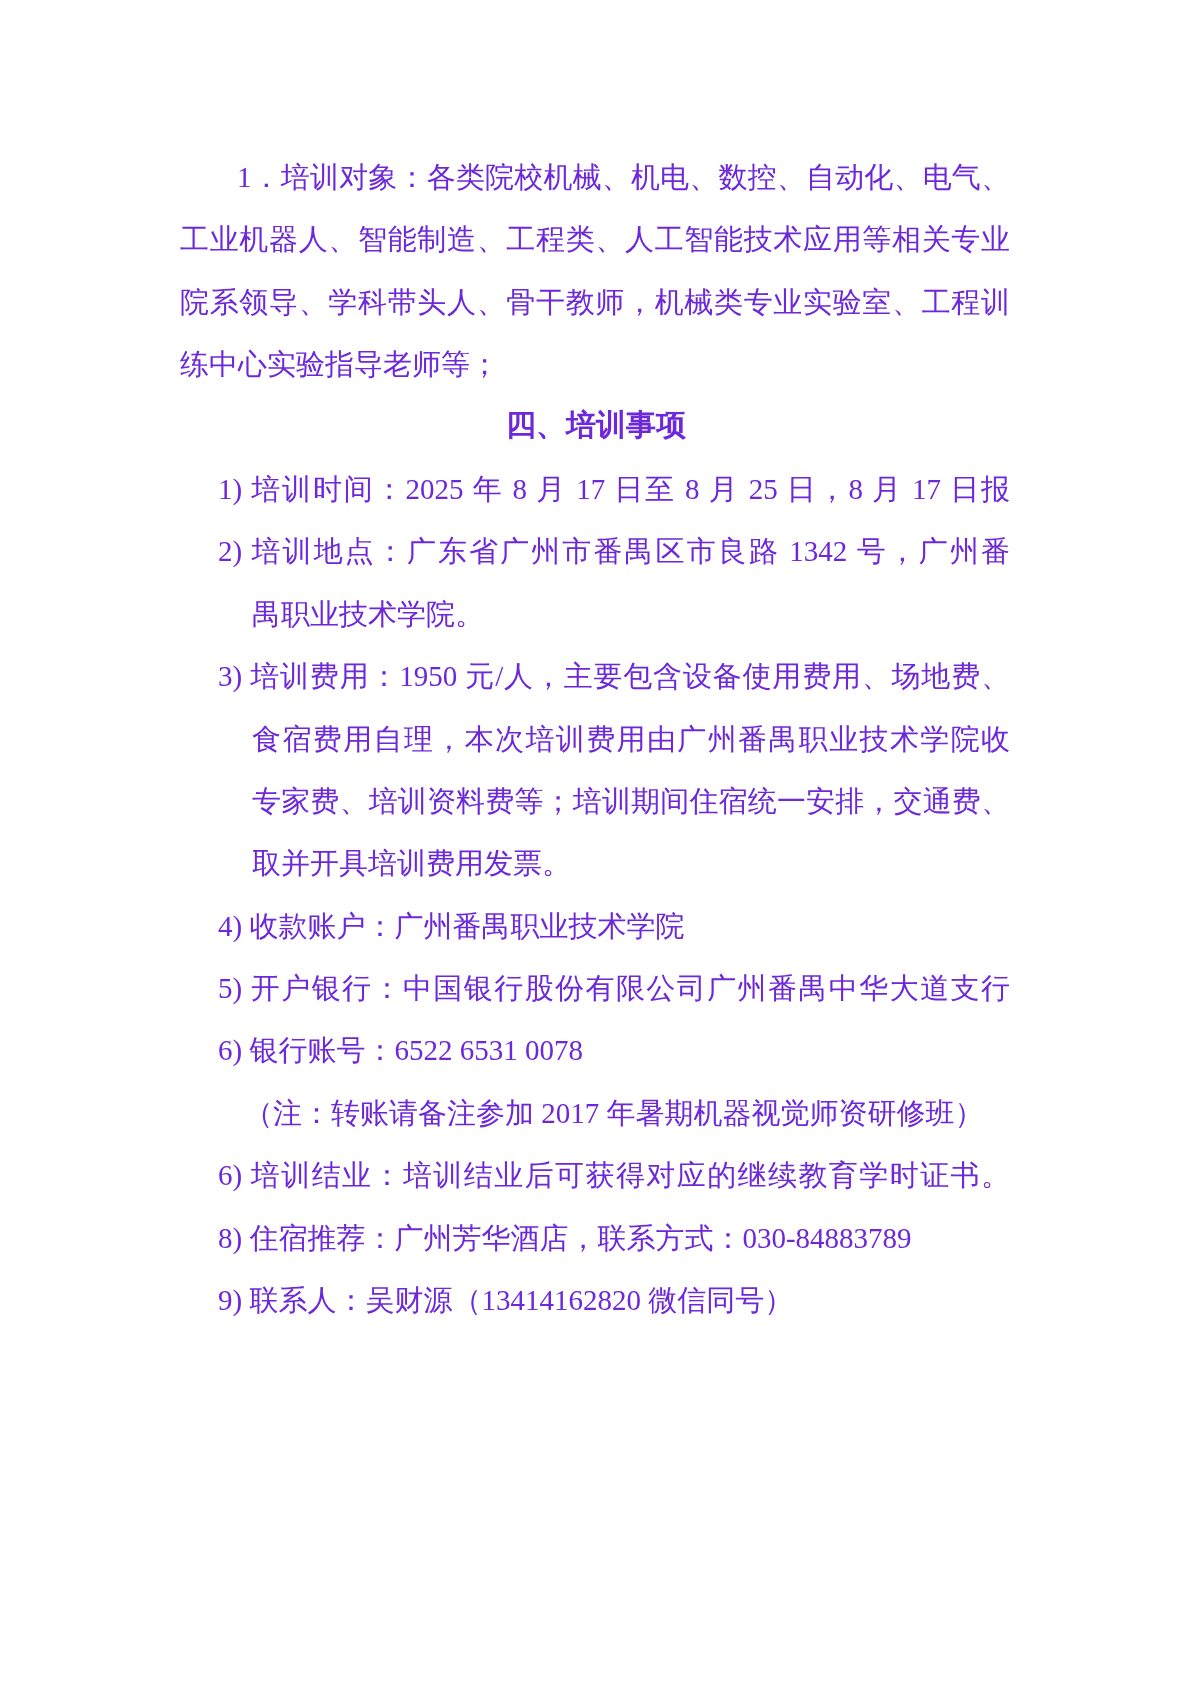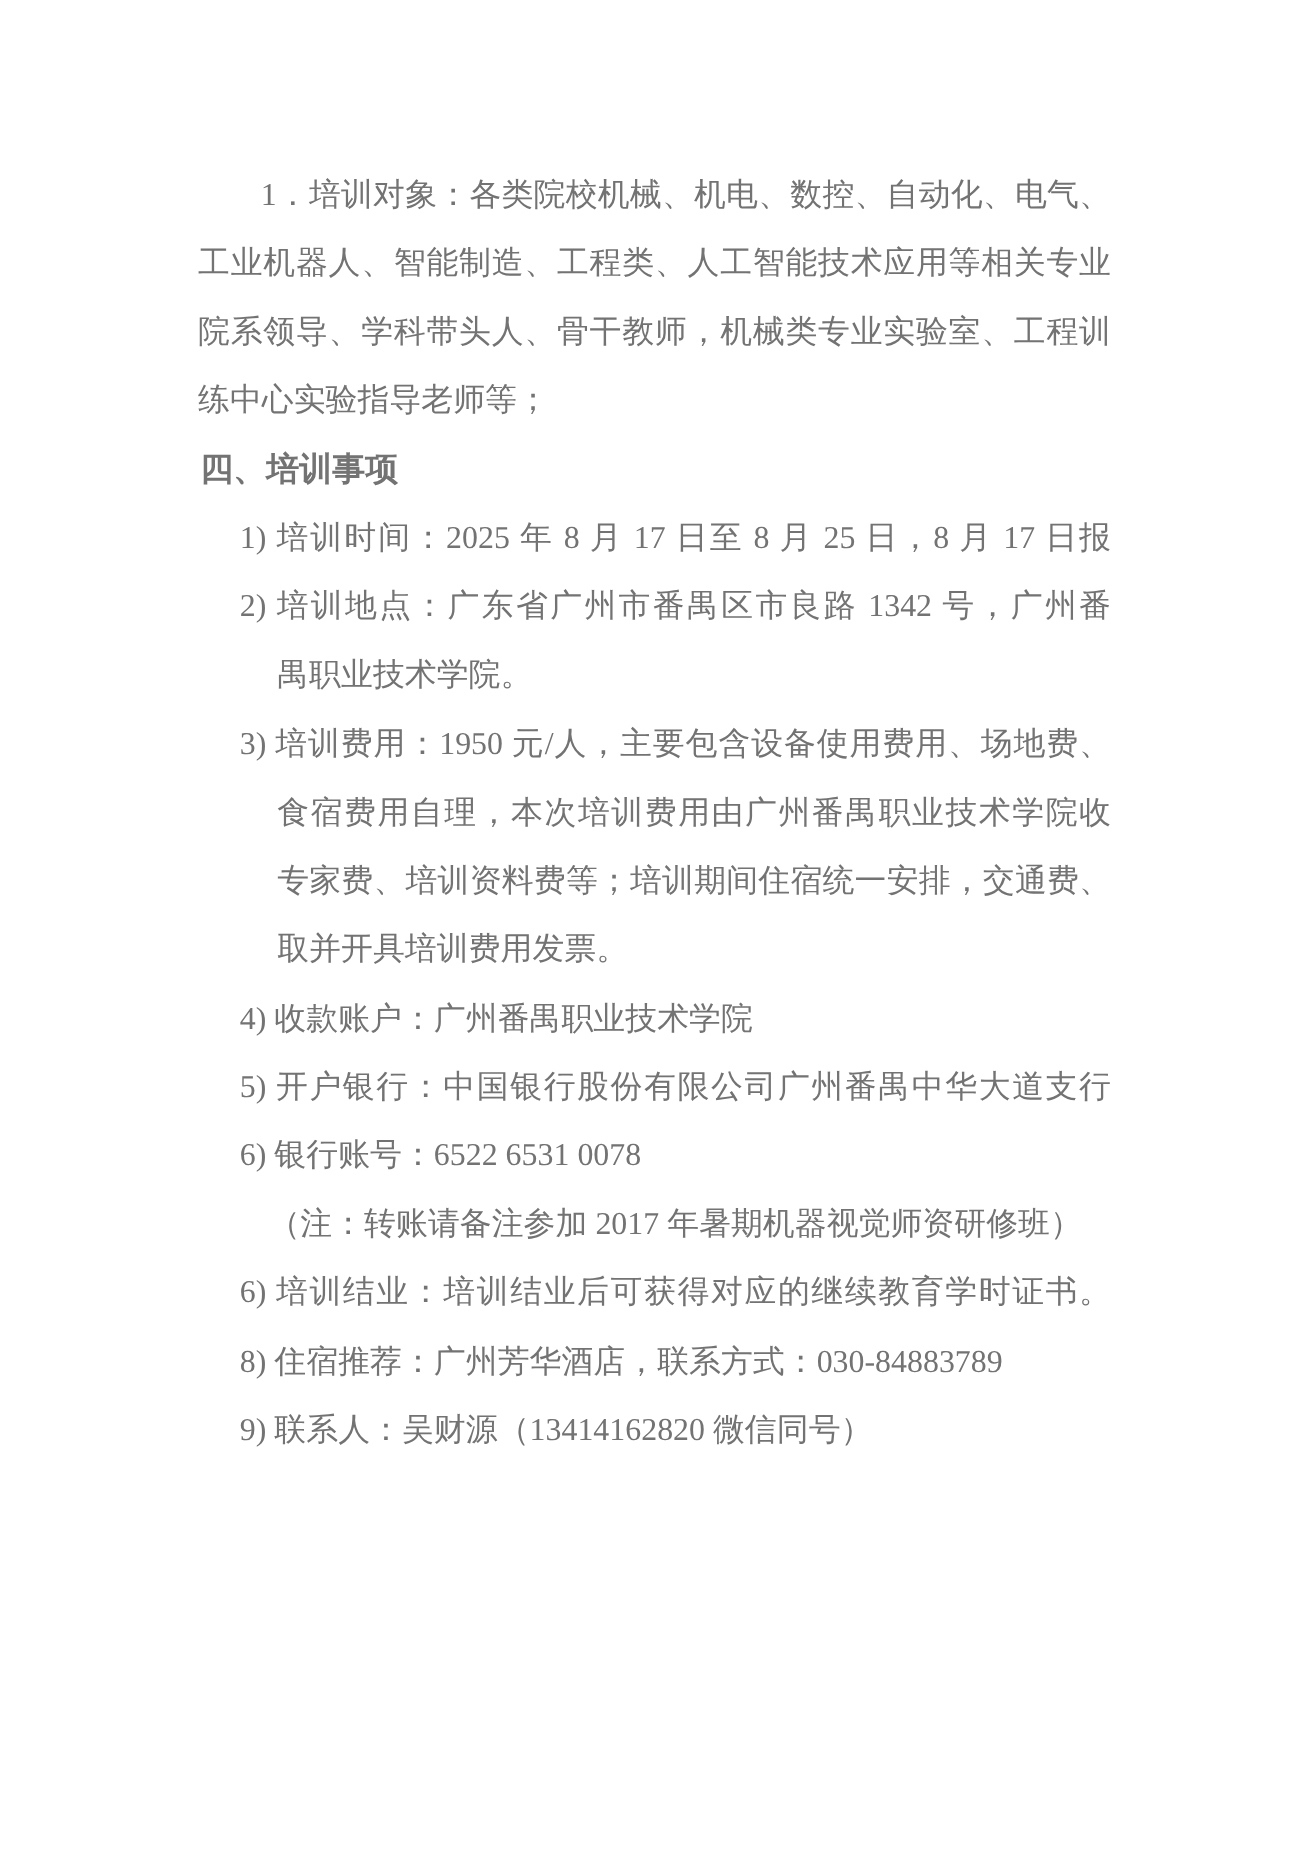--- a/index.html
+++ b/index.html
@@ -5,21 +5,21 @@
   html, body {
     margin: 0;
     padding: 0;
     background: #ffffff;
   }
   .page {
     position: relative;
     width: 1190px;
     height: 1536px;
     background: #ffffff;
-    color: #737373;
+    color: #6d28d9;
     font-family: "Liberation Serif", "DejaVu Serif", serif;
     overflow: hidden;
   }
   .doc-body {
     position: absolute;
     left: 180px;
     top: 146px;
     width: 830px;
   }
   .line {
@@ -27,21 +27,22 @@
     line-height: 62.4px;
     font-size: 29px;
     white-space: normal;
   }
   .para-first { padding-left: 57px; }
   .para-body  { padding-left: 0; }
   .heading {
     padding-left: 2px;
     font-weight: 700;
     font-size: 30px;
-    font-family: Liberation Sans, sans-serif;
+    font-family: Liberation Mono, monospace;
+    text-align: center;
   }
   .list-first { padding-left: 38px; }
   .list-body  { padding-left: 72px; }
   .note       { padding-left: 64px; }
   .note2      { padding-left: 87px; }
   .justify {
     text-align: justify;
     text-align-last: justify;
   }
   .footer {

